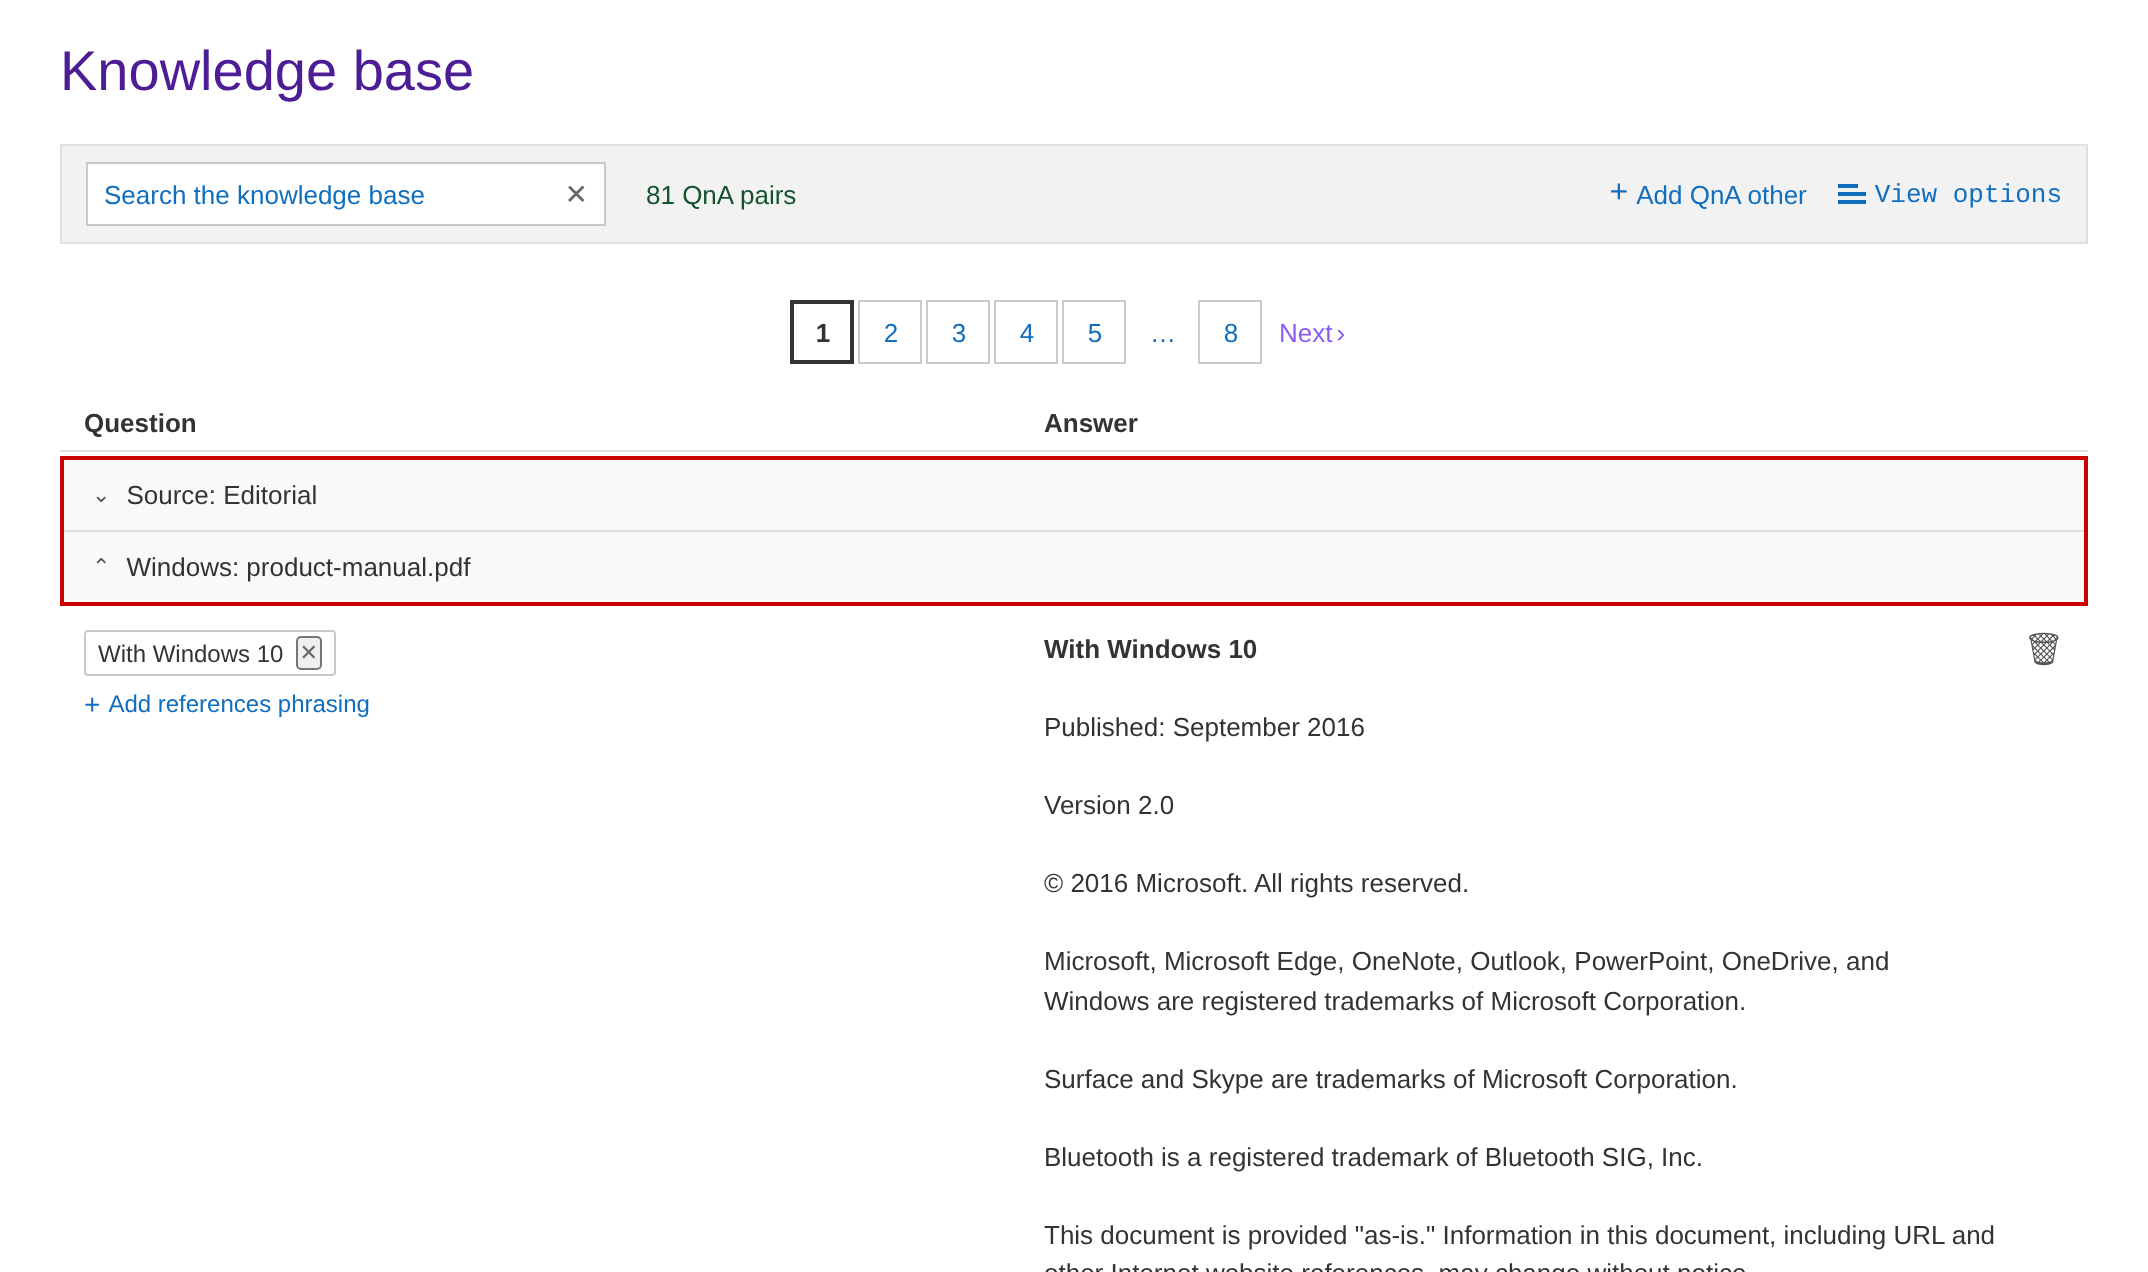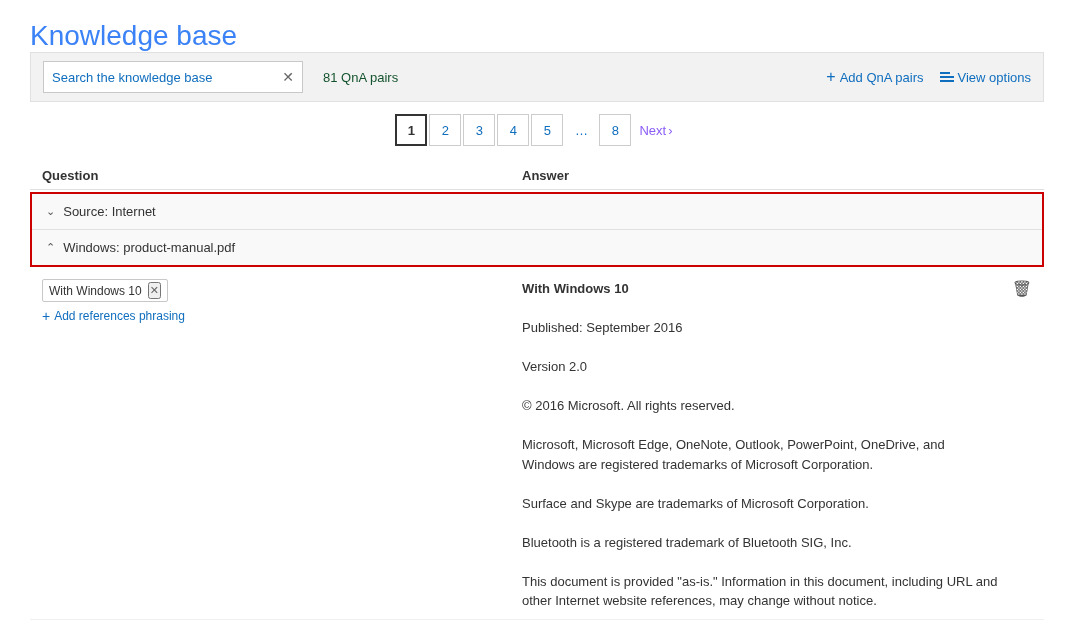--- a/index.html
+++ b/index.html
@@ -11,28 +11,29 @@
       width: 1074px;
       min-height: 636px;
       overflow-x: hidden;
     }
     .page-container {
       padding: 20px 30px;
     }
     .page-title {
       font-size: 28px;
       font-weight: 300;
-      color: #3b82f6;
+      color: #4c1d95;
+      margin-bottom: 20px;
     }
     .toolbar {
       display: flex;
       align-items: center;
       background: #f2f2f2;
       padding: 8px 12px;
-      margin-bottom: 12px;
+      margin-bottom: 28px;
       border: 1px solid #e0e0e0;
     }
     .search-box {
       display: flex;
       align-items: center;
       background: #fff;
       border: 1px solid #c8c8c8;
       padding: 4px 8px;
       width: 260px;
       height: 32px;
@@ -76,20 +77,21 @@
       color: #106ebe;
     }
     .view-options-btn {
       display: flex;
       align-items: center;
       background: none;
       border: none;
       cursor: pointer;
       color: #106ebe;
       font-size: 13px;
+      font-family: Liberation Mono, monospace;
     }
     .pagination {
       display: flex;
       align-items: center;
       justify-content: center;
       margin-bottom: 16px;
       gap: 2px;
     }
     .page-btn {
       min-width: 32px;
@@ -253,21 +255,21 @@
 
     <div class="search-box">
       <input class="search-input" type="text" value="Search the knowledge base" placeholder="Search the knowledge base" style="">
       <button class="search-clear-btn">✕</button>
     </div>
 
     <span class="qna-count">81 QnA pairs</span>
 
     <button class="add-qna-btn">
       <span class="plus-icon">+</span>
-      <span>Add QnA pairs</span>
+      <span>Add QnA other</span>
     </button>
 
     <button class="view-options-btn">
       <div class="view-icon-box">
         <span></span>
         <span></span>
         <span></span>
       </div>
       <span>View options</span>
     </button>
@@ -289,21 +291,21 @@
 
   <div class="table-header">
     <div class="col-question">Question</div>
     <div class="col-answer">Answer</div>
   </div>
 
   <div class="sources-container">
 
     <div class="source-row">
       <span class="chevron-icon">⌄</span>
-      <span class="source-label">Source: Internet</span>
+      <span class="source-label">Source: Editorial</span>
     </div>
 
     <div class="source-row">
       <span class="chevron-icon">⌃</span>
       <span class="source-label">Windows: product-manual.pdf</span>
     </div>
   </div>
 
   <div class="qna-row">
 

